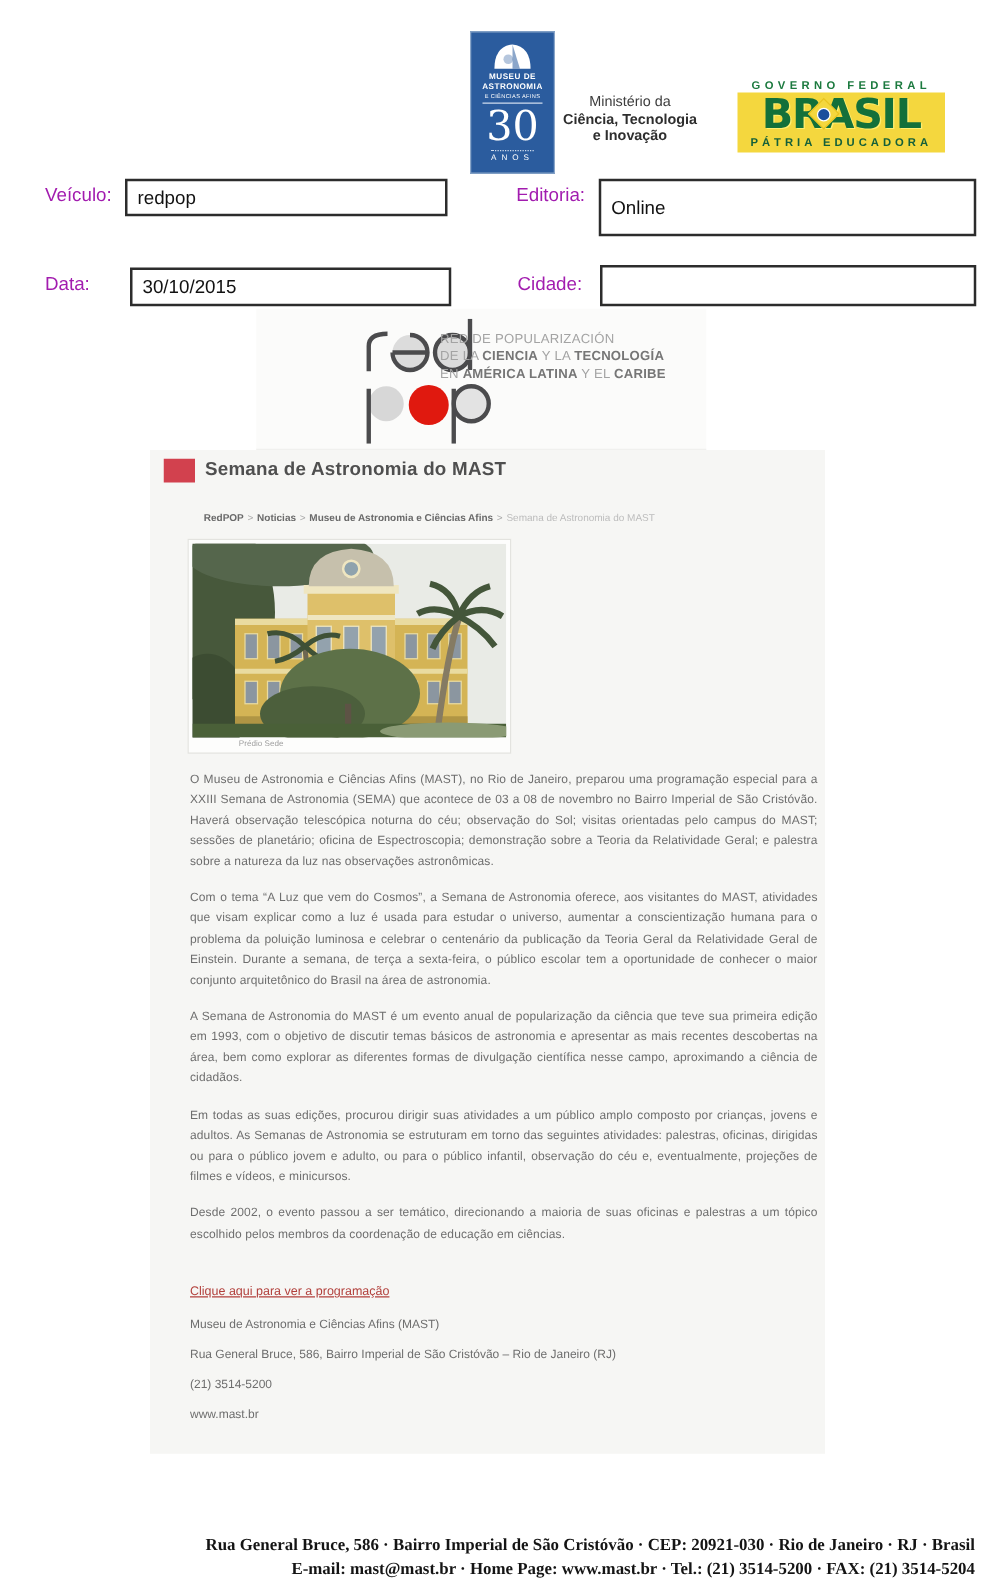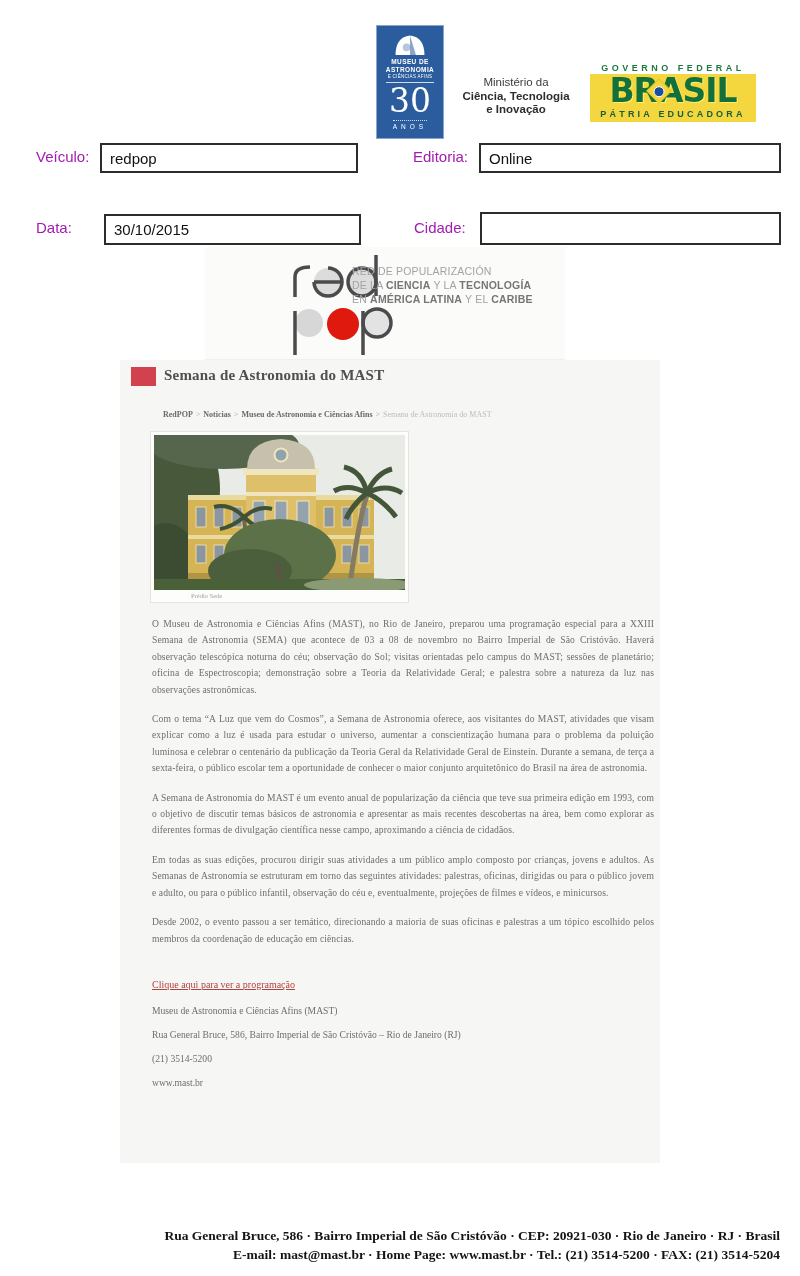--- a/index.html
+++ b/index.html
@@ -16,21 +16,21 @@
     display:flex; flex-direction:column; align-items:center; padding-top:6px;
   }
   .museum-logo .dome { width:34px; height:24px; }
   .museum-logo .mname { font-size:6.5px; font-weight:bold; letter-spacing:.4px; line-height:7.5px; text-align:center; margin-top:2px; }
   .museum-logo .mname2 { font-size:4.5px; letter-spacing:.3px; text-align:center; margin-top:1px; }
   .museum-logo .rule { width:48px; border-top:1px solid #cfdcee; margin-top:3px; }
   .museum-logo .num { font-family:"DejaVu Serif", serif; font-size:33px; line-height:36px; font-weight:400; }
   .museum-logo .anos { font-size:6.5px; letter-spacing:4px; border-top:1px dotted #cfdcee; padding-top:2px; margin-top:1px; }
 
   .ministry {
-    position:absolute; left:452px; top:76px; width:128px; text-align:center;
+    position:absolute; left:440px; top:76px; width:128px; text-align:center;
     color:#3c3c3c; font-size:11.5px; line-height:13.5px;
   }
   .ministry .b { font-weight:bold; color:#2e2e2e; }
 
   .brasil-logo { position:absolute; left:590px; top:63px; width:166px; }
   .brasil-logo .gov {
     font-size:9px; font-weight:bold; letter-spacing:3.5px; color:#1c7a3f;
     text-align:center; white-space:nowrap; margin-bottom:1px;
   }
   .brasil-yellow { background:#f4d73e; padding:0 4px 3px 4px; }
@@ -63,21 +63,21 @@
   .redpop-logo { position:absolute; left:83px; top:8px; }
   .redpop-tagline {
     position:absolute; left:147px; top:17px; font-size:10.5px; line-height:14px;
     color:#a3a3a3; letter-spacing:.2px; white-space:nowrap;
   }
   .redpop-tagline .b { font-weight:bold; color:#767676; }
 
   
   .article {
     position:absolute; left:120px; top:360px; width:540px; height:803px;
-    background:#f6f6f4; font-family:Liberation Serif, serif; overflow:hidden;
+    background:#f6f6f4; font-family:Liberation Sans, sans-serif; overflow:hidden;
   }
   .title-row { display:flex; align-items:flex-start; padding:7px 0 0 11px; }
   .title-marker { width:25px; height:19px; background:#d2414e; flex:0 0 auto; }
   .article-title { font-size:15px; font-weight:bold; color:#4f4f4f; margin-left:8px; letter-spacing:.2px; }
 
   .breadcrumb { margin:24px 0 0 43px; font-size:8px; color:#9a9a9a; }
   .breadcrumb .seg { font-weight:bold; color:#6a6a6a; }
   .breadcrumb .sep { color:#a8a8a8; margin:0 3px; }
   .breadcrumb .muted { color:#bcbcbc; }
 
@@ -139,21 +139,21 @@
         <span>BRASIL</span>
       </div>
       <div class="patria">PÁTRIA EDUCADORA</div>
     </div>
   </div>
 
   <div class="flabel" style="left:36px; top:148px;">Veículo:</div>
   <input class="fbox" style="left: 100px; top: 143px; width: 258px; height: 30px;" value="redpop">
 
   <div class="flabel" style="left:413px; top:148px;">Editoria:</div>
-  <input class="fbox" style="left: 479px; top: 143px; width: 302px; height: 30px;" value="Online">
+  <input class="fbox" style="left: 479px; top: 143px; width: 302px; height: 46px;" value="Online">
 
   <div class="flabel" style="left:36px; top:219px;">Data:</div>
   <input class="fbox" style="left: 104px; top: 214px; width: 257px; height: 31px;" value="30/10/2015">
 
   <div class="flabel" style="left:414px; top:219px;">Cidade:</div>
   <input class="fbox" style="left: 480px; top: 212px; width: 301px; height: 33px;" value="">
 
   <div class="redpop-header">
     <svg class="redpop-logo" width="118" height="100" viewBox="0 0 118 100">
 

